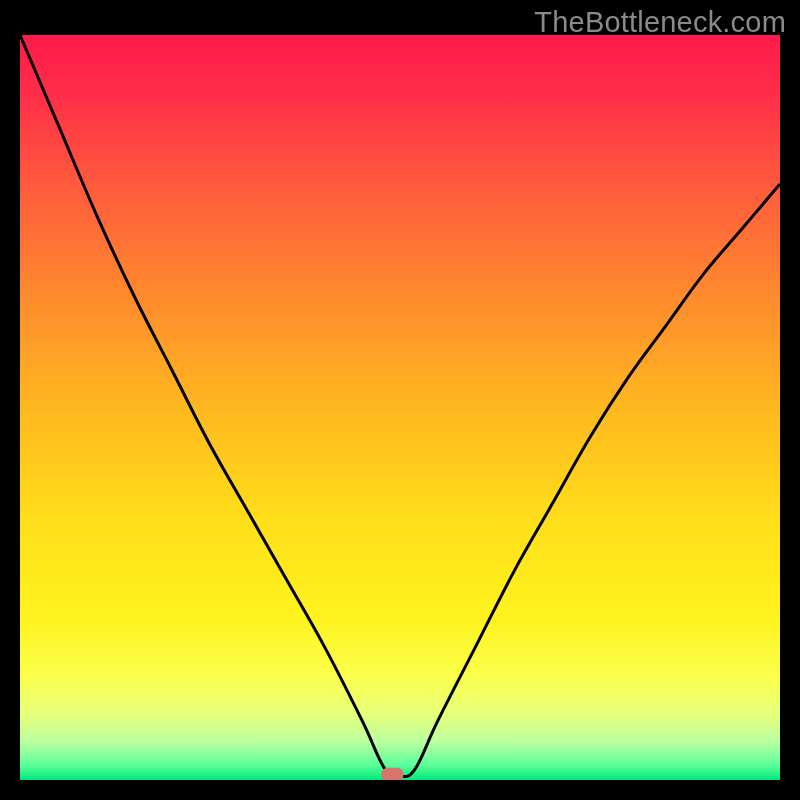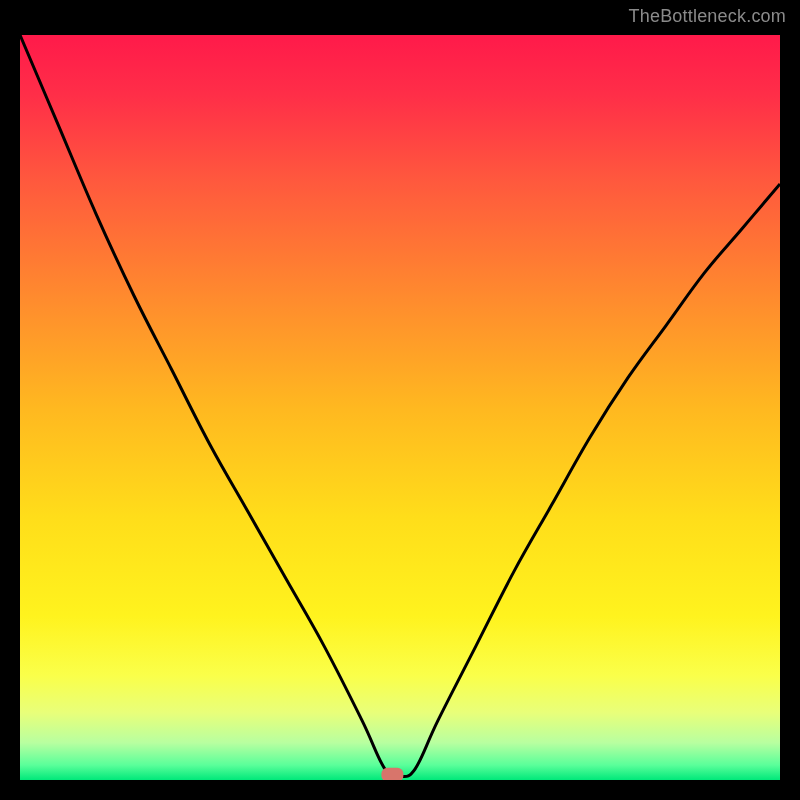--- a/index.html
+++ b/index.html
@@ -11,21 +11,21 @@
     width: 800px;
     height: 800px;
     position: relative;
     background: #000;
   }
   .watermark {
     position: absolute;
     top: 6px;
     right: 14px;
     font-family: Arial, Helvetica, sans-serif;
-    font-size: 18px;
+    font-size: 29px;
     color: #8a8a8a;
     z-index: 10;
     letter-spacing: 0.2px;
   }
   .plot-area {
     position: absolute;
     left: 20px;
     top: 35px;
     width: 760px;
     height: 745px;

